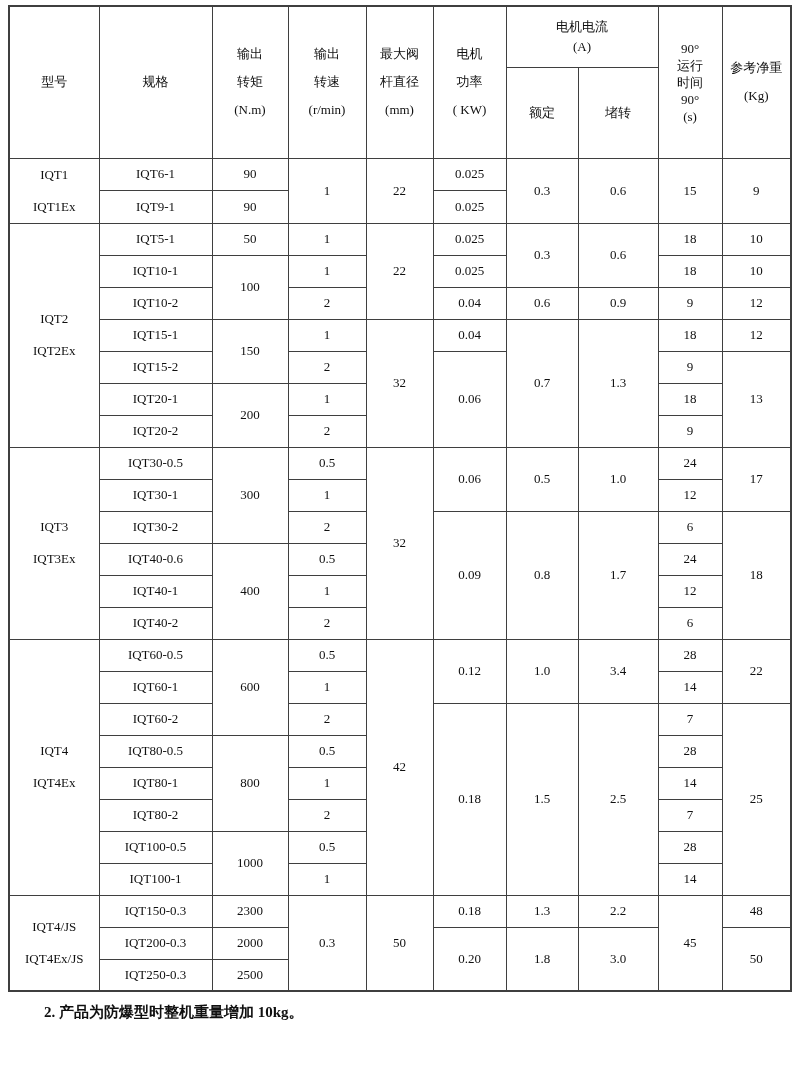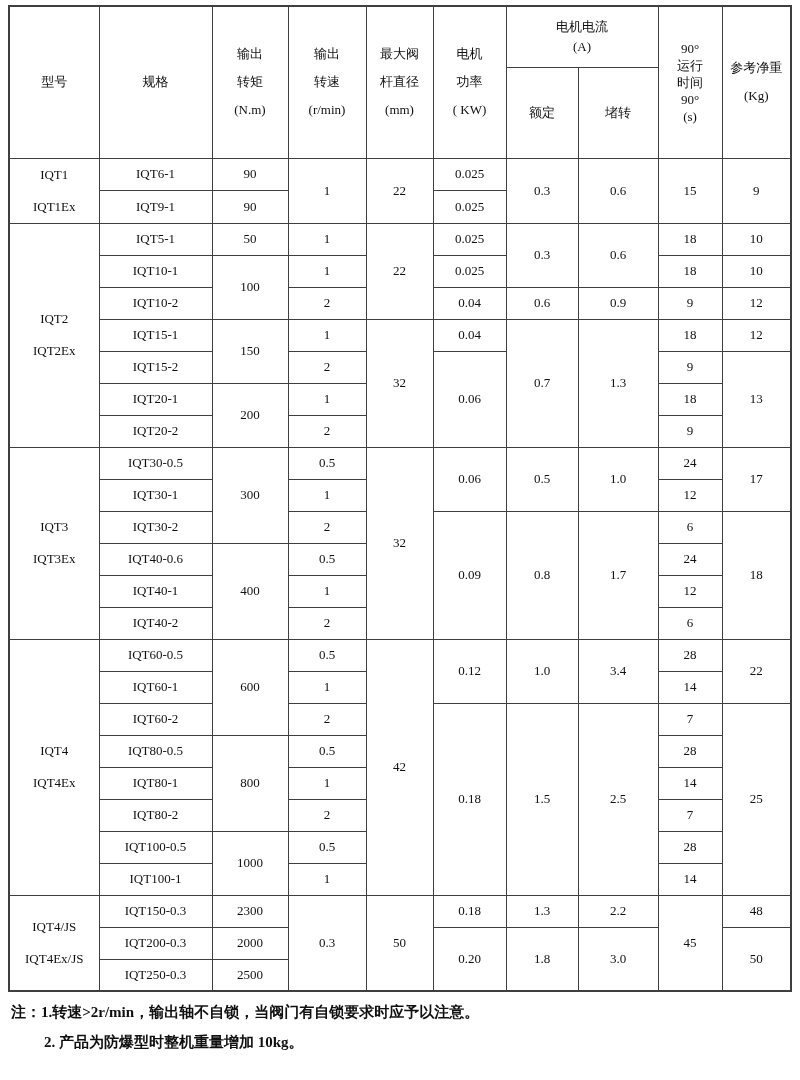--- a/index.html
+++ b/index.html
@@ -283,17 +283,16 @@
           <td rowspan="2" class="value-cell">50</td>
         </tr>
         <tr>
           <td class="spec-cell">IQT250-0.3</td>
           <td class="value-cell">2500</td>
         </tr>
       </tbody>
   </table>
 
   <div class="notes">
-    <div class="note note-1">注：1.转速&gt;2r/min，输出轴不自锁，当阀门有自锁要求时应予以注意。</div>
     <div class="note note-2">2. 产品为防爆型时整机重量增加 10kg。</div>
   </div>
 
 </div>
 
 </body></html>

